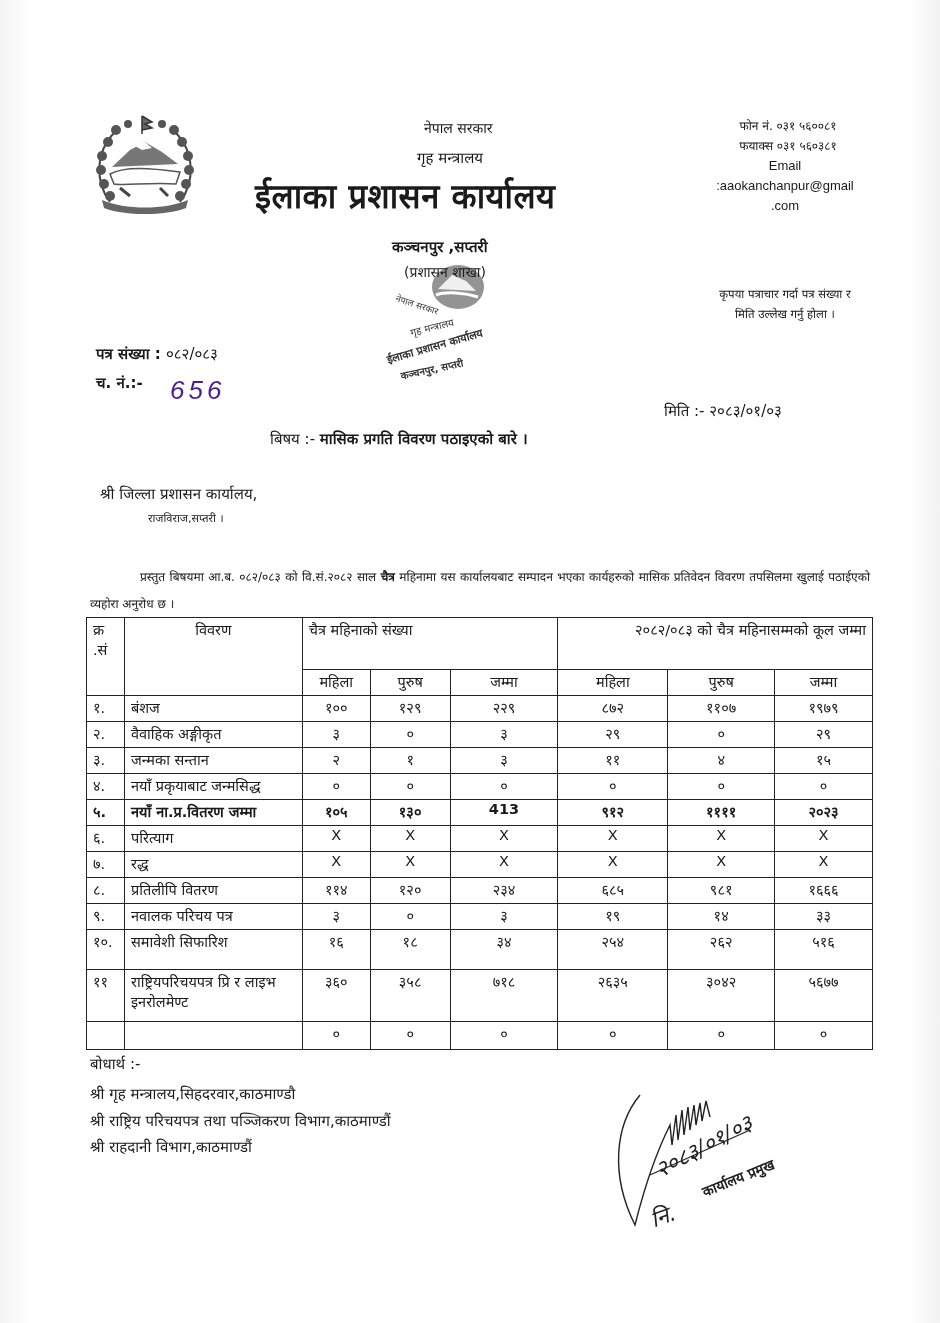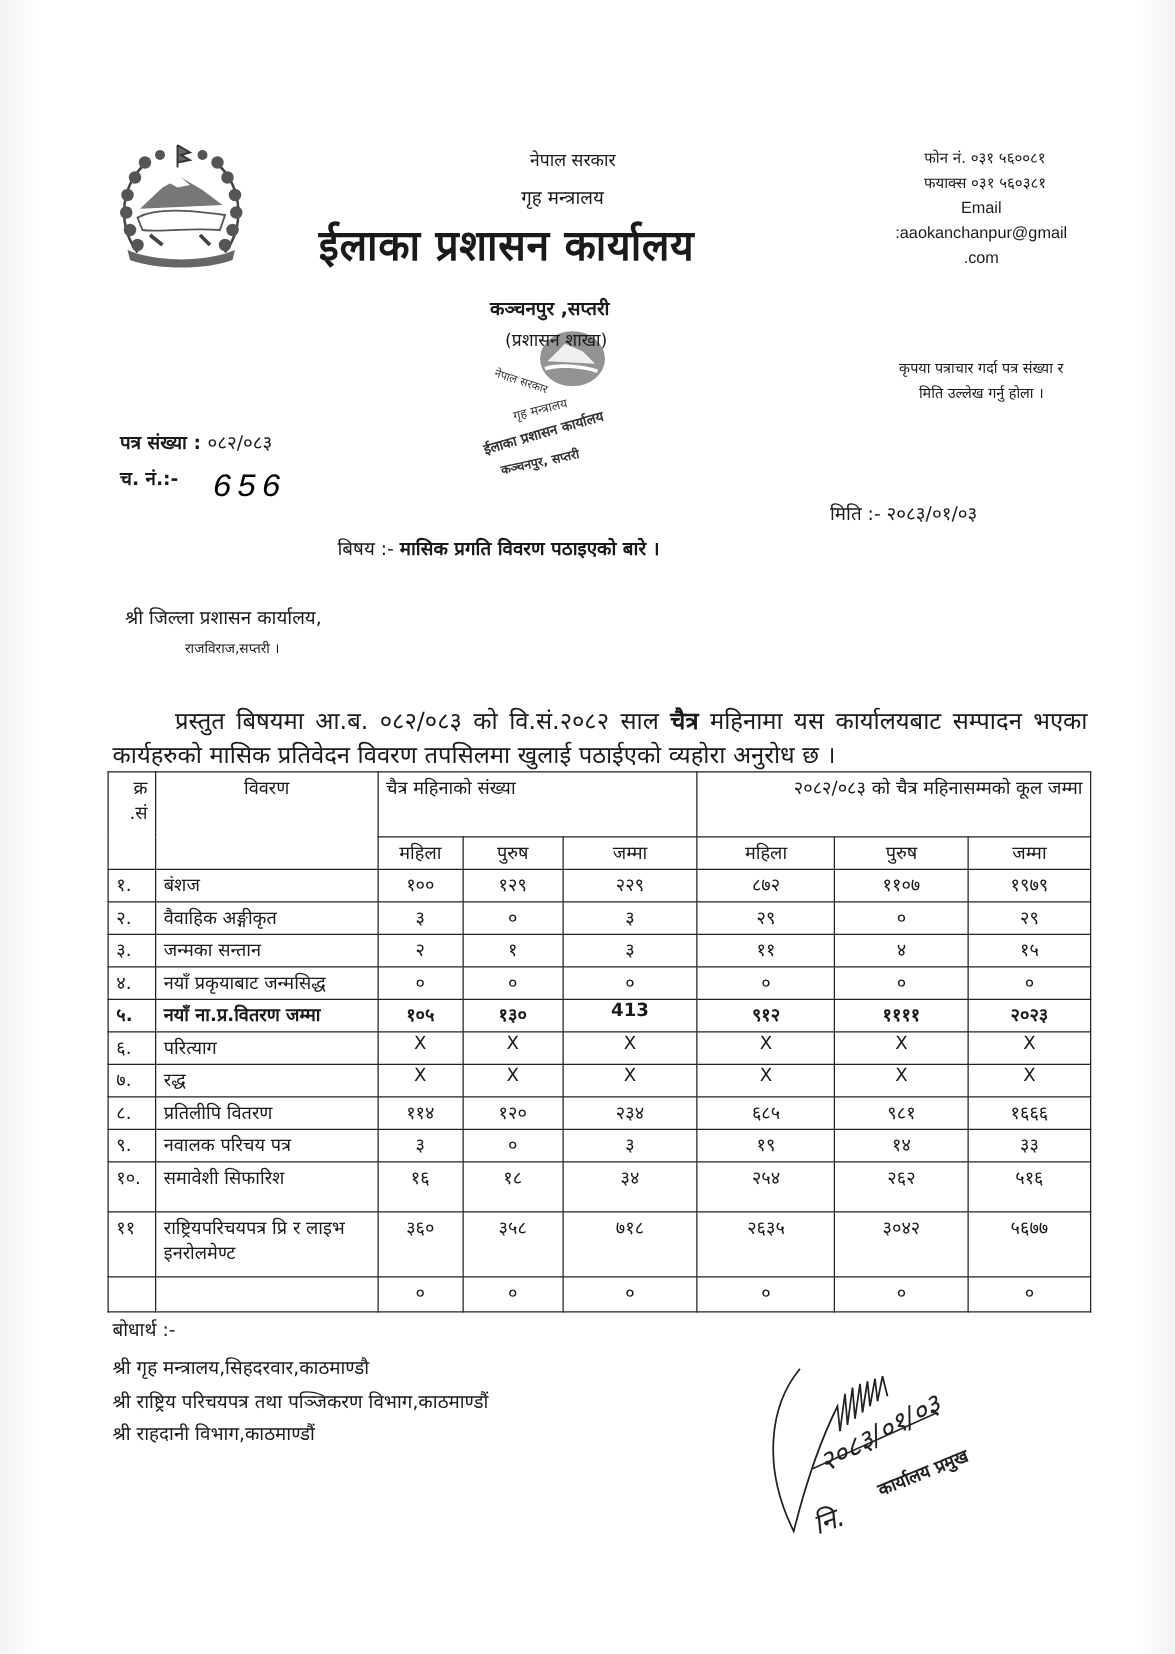--- a/index.html
+++ b/index.html
@@ -17,28 +17,28 @@
   .contact .l { text-align: center; padding-left: 6px; }
   .contact .email { font-family: "Liberation Sans", sans-serif; font-size: 13px; }
   .note { left: 700px; top: 262px; width: 170px; font-size: 11.5px; line-height: 20px; text-align: center; margin-top: 22px; }
   .location { left: 392px; top: 236px; font-size: 15px; font-weight: bold; }
   .branch { left: 404px; top: 262px; font-size: 14px; }
   .stamp { left: 380px; top: 255px; width: 150px; height: 140px; opacity: 0.85; }
 
   .ref-no { left: 96px; top: 343px; font-size: 15px; font-weight: bold; }
   .ref-no span.v { font-weight: normal; }
   .ch-no { left: 96px; top: 372px; font-size: 15px; font-weight: bold; }
-  .ch-hand { left: 170px; top: 375px; font-size: 26px; font-family: Liberation Mono, monospace; color: #000000; font-style: italic; letter-spacing: 4px; }
+  .ch-hand { left: 170px; top: 375px; font-size: 26px; font-family: Liberation Sans, sans-serif; color: #4c1d95; font-style: italic; letter-spacing: 4px; }
   .date { left: 664px; top: 400px; font-size: 15px; }
   .subject { left: 270px; top: 428px; font-size: 15px; }
   .subject b { font-weight: bold; }
 
   .to1 { left: 90px; top: 483px; font-size: 15px; margin-left: 10px; }
   .to2 { left: 148px; top: 510px; font-size: 11px; }
-  .body-text { left: 90px; top: 564px; width: 780px; font-size: 19px; line-height: 27px; text-indent: 50px; text-align: justify; }
+  .body-text { left: 90px; top: 564px; width: 780px; font-size: 12px; line-height: 27px; text-indent: 50px; text-align: justify; }
 
   
   table.report { position: absolute; left: 86px; top: 617px; width: 787px; border-collapse: collapse; font-size: 14.5px; }
   table.report td, table.report th { border: 1.3px solid #222; padding: 1px 6px; vertical-align: top; }
   table.report th { font-weight: normal; }
   .c-sn { width: 38px; }
   .c-desc { width: 178px; }
   .num { text-align: center; }
   .bold td { font-weight: bold; }
   th.grp { text-align: left; font-weight: bold; }
@@ -139,21 +139,21 @@
       <col class="c-desc">
     <col style="width:68px">
       <col style="width:80px">
       <col style="width:108px">
     <col style="width:110px">
       <col style="width:107px">
       <col style="width:98px">
   </colgroup>
   <thead>
     <tr style="height:52px">
-      <th rowspan="2" style="text-align:right">क्र .सं</th>
+      <th rowspan="2" style="text-align:left">क्र .सं</th>
       <th rowspan="2" class="center">विवरण</th>
       <th colspan="3" class="grp">चैत्र महिनाको संख्या</th>
       <th colspan="3" class="grp2">२०८२/०८३ को चैत्र महिनासम्मको कूल जम्मा</th>
     </tr>
     <tr class="rh">
       <th class="center">महिला</th>
       <th class="center">पुरुष</th>
       <th class="center">जम्मा</th>
       <th class="center">महिला</th>
       <th class="center">पुरुष</th>

